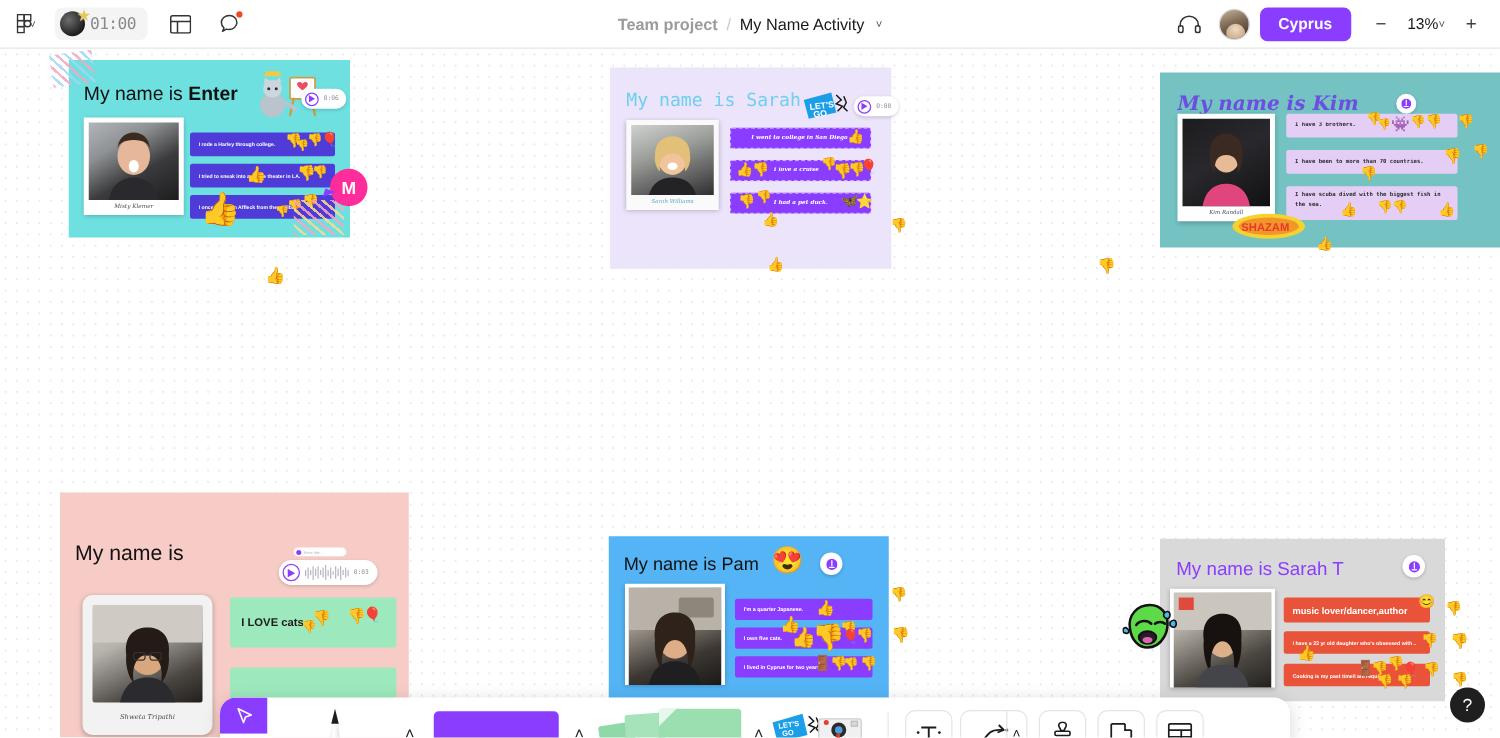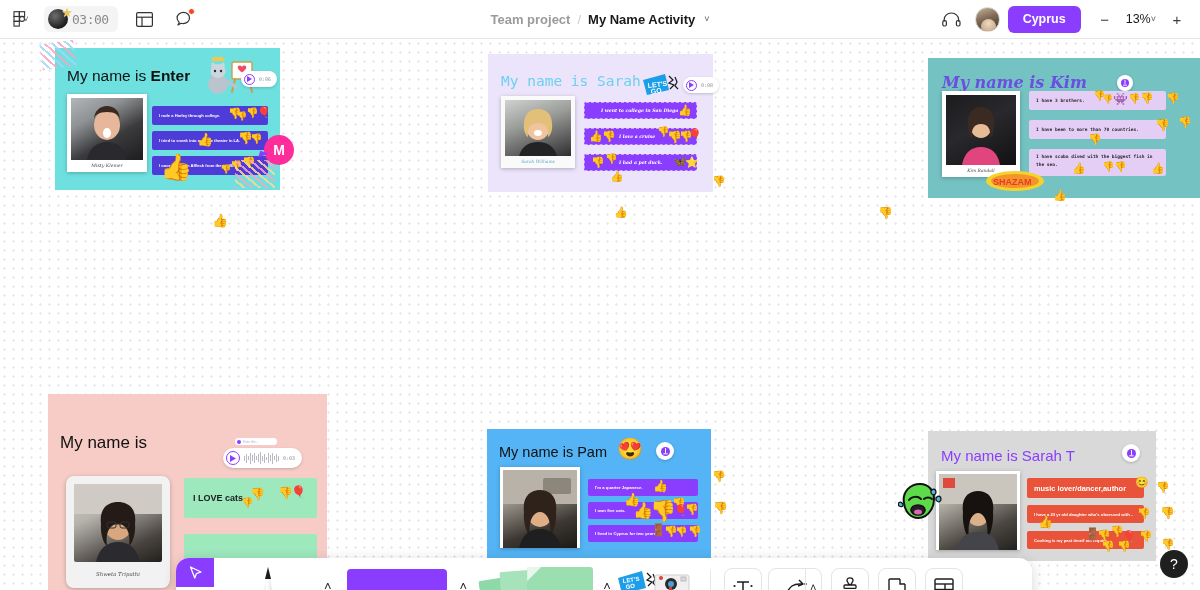--- a/index.html
+++ b/index.html
@@ -65,21 +65,21 @@
   }
 
   .tb-center {
     position: absolute; left: 0; right: 0;
     display: flex; align-items: center; justify-content: center;
     gap: 7px; pointer-events: none;
   }
   .tb-center > * { pointer-events: auto; }
   .crumb-proj { font-size: 13px; color: #9b9b9b; cursor: pointer; font-weight: bold; }
   .crumb-sep { font-size: 13px; color: #c9c9c9; }
-  .crumb-file { font-size: 13px; color: #1a1a1a; font-weight: 700; cursor: pointer; }
+  .crumb-file { font-size: 13px; color: #1a1a1a; font-weight: 400; cursor: pointer; }
 
   .tb-right {
     margin-left: auto; display: flex; align-items: center;
     gap: 8px; padding-right: 10px;
   }
   .avatar-top {
     width: 25px; height: 25px; border-radius: 50%;
     background: linear-gradient(160deg,#c8b49a 0%, #7e6a55 45%, #3a3028 100%);
     border: 1px solid #d8d8d8; cursor: pointer; overflow: hidden; position: relative;
   }
@@ -216,21 +216,21 @@
           <circle cx="9" cy="7.9" r="2.5"></circle>
         </g>
       </svg>
       <span class="chev">˅</span>
     </div>
 
     <div class="timer-chip">
       <div class="timer-disc">
         <span class="timer-star">★</span>
       </div>
-      <span class="timer-time">03:00</span>
+      <span class="timer-time">01:00</span>
     </div>
 
     <div class="tb-btn" style="margin-left:10px">
       <svg width="17" height="15" viewBox="0 0 17 15">
         <rect x="0.6" y="0.6" width="15.8" height="13.8" rx="1.4" fill="none" stroke="#333" stroke-width="1.2"></rect>
         <line x1="0.6" y1="5.2" x2="16.4" y2="5.2" stroke="#333" stroke-width="1.2"></line>
         <line x1="6" y1="5.2" x2="6" y2="14.4" stroke="#333" stroke-width="1.2"></line>
       </svg>
     </div>
 
@@ -342,21 +342,21 @@
                 opacity:.85;"></div>
 
     <div class="cursor-badge" style="left:209px; top:87px; width:30px; height:30px; background:#ff2d9b; font-size:14px;">
       <span>M</span>
     </div>
     <div style="position:absolute; left:204px; top:104px; width:0;height:0;
                 border-left:9px solid #8b3dff; border-bottom:7px solid transparent; transform:rotate(18deg);"></div>
   </div>
   <span class="react" style="position:absolute; left:212px; top:175px; font-size:13px;">👍</span>
 
-  <div class="card" style="left:488px; top:15px; width:225px; height:138px; background:#ece4fb;">
+  <div class="card" style="left:488px; top:15px; width:225px; height:161px; background:#ece4fb;">
     <div class="card-title" style="position:absolute; left:13px; top:20px; font-size:14.5px; color:#6ecff0;
                 font-family:'DejaVu Sans Mono',monospace; letter-spacing:0px;">
       <span>My name is </span><span>Sarah</span>
     </div>
 
     <div style="position:absolute; left:154px; top:18px; width:40px; height:26px;">
       <svg width="40" height="26" viewBox="0 0 40 26">
         <path d="M1 8l22-6 4 16-22 5z" fill="#1a9ee8"></path>
         <text x="6" y="16" font-family="'Liberation Sans',sans-serif" font-size="7" font-weight="700" fill="#fff" transform="rotate(-7 6 16)">LET'S</text>
         <text x="9" y="22" font-family="'Liberation Sans',sans-serif" font-size="7" font-weight="700" fill="#fff" transform="rotate(-7 9 22)">GO</text>

